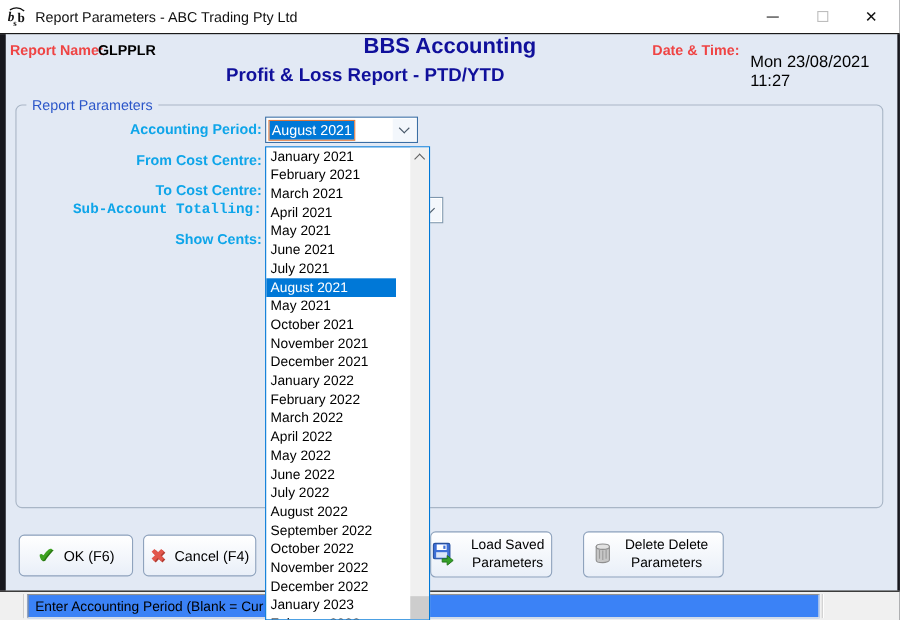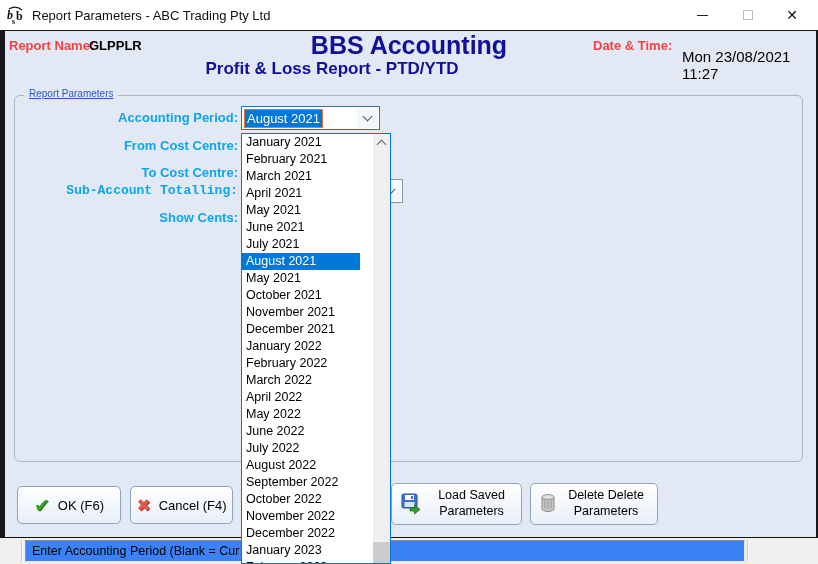--- a/index.html
+++ b/index.html
@@ -23,28 +23,28 @@
 
   
   .main{left:5px;top:31px;width:811px;height:506px;background:var(--window-bg);}
   .left-strip{left:0;top:31px;width:5px;height:506px;background:#17171d;}
   .right-strip{left:816px;top:31px;width:2px;height:506px;background:#17171d;}
 
   .hdr-label{font-size:13px;font-weight:bold;color:#ef4444;}
   .hdr-value{font-size:13px;color:#000;}
   .report-name-label{left:9px;top:38px;}
   .report-name-value{left:89px;top:38px;font-weight:700;}
-  .app-title{left:0;top:31px;width:818px;text-align:center;font-size:25px;font-weight:bold;color:var(--navy);}
+  .app-title{left:0;top:31px;width:818px;text-align:center;font-size:20px;font-weight:bold;color:var(--navy);}
   .report-title{left:0;top:59px;width:664px;text-align:center;font-size:17px;font-weight:bold;color:var(--navy);}
   .datetime-label{left:593px;top:38px;}
   .datetime-value{left:682px;top:48px;font-size:15px;}
 
   
   .groupbox{left:14px;top:95px;width:789px;height:367px;border:1px solid #a9b6c6;border-radius:6px;}
-  .groupbox-label{left:24px;top:88px;background:var(--window-bg);padding:0 5px;font-size:10px;color:var(--label-blue);text-decoration:underline;}
+  .groupbox-label{left:24px;top:88px;background:var(--window-bg);padding:0 5px;font-size:13px;color:var(--label-blue);}
 
   .form-label{left:20px;width:218px;text-align:right;font-size:13px;font-weight:bold;color:#0ea5e9;}
   .lbl-0{top:110px;} .lbl-1{top:138px;} .lbl-2{top:165px;} .lbl-3{top:183px;font-family:Liberation Mono, monospace;} .lbl-4{top:210px;}
 
   
   .combo{background:#fff;border:1px solid #3a6ea5;}
   .combo-period{left:241px;top:106px;width:139px;height:24px;z-index:2;}
   .combo-sel{position:absolute;left:3px;top:3px;height:17px;line-height:17px;padding:0 2px;
     background:var(--accent);color:#fff;font-size:13px;outline:1px solid var(--focus-orange);}
   .combo-btn{position:absolute;right:1px;top:1px;width:21px;height:20px;background:#f3f7fc;
@@ -63,21 +63,21 @@
   .dd-scrollbar{position:absolute;right:0;top:0;width:17px;height:429px;background:#f0f0f0;}
   .dd-up{position:absolute;top:0;left:0;width:17px;height:17px;display:flex;align-items:center;justify-content:center;}
   .dd-thumb{position:absolute;top:408px;left:0;width:17px;height:21px;background:#cdcdcd;}
 
   
   .pbtn{background:linear-gradient(#ffffff,#e9eff8);border:1px solid #8fa3bd;border-radius:5px;
     display:flex;align-items:center;justify-content:center;gap:8px;font-size:13px;color:#000;z-index:3;cursor:default;}
   .btn-ok{left:17px;top:486px;width:104px;height:38px;}
   .btn-cancel{left:130px;top:486px;width:103px;height:38px;}
   .btn-save{left:246px;top:486px;width:136px;height:38px;z-index:2;}
-  .btn-load{left:391px;top:483px;width:131px;height:42px;font-size:12.5px;}
+  .btn-load{left:391px;top:483px;width:111px;height:42px;font-size:12.5px;}
   .btn-del{left:530px;top:483px;width:128px;height:42px;font-size:12.5px;}
   .btn-text2{width:84px;text-align:center;line-height:1.25;}
   .icon-check{font-size:19px;color:#3ea321;text-shadow:1px 1px 0 #2a7a12;line-height:1;}
   .icon-x{font-size:17px;color:#e2574c;text-shadow:1px 1px 0 #b03a30;line-height:1;}
 
   
   .statusbar{left:0;top:537px;width:818px;height:27px;background:var(--status-bg);border-top:1px solid #111;}
   .status-sep{top:540px;width:2px;height:22px;background:#fff;border-left:1px solid #c9c9c9;}
   .sep-left{left:21px;} .sep-right{left:747px;}
   .status-field{left:25px;top:540px;width:720px;height:22px;background:#3b82f6;

